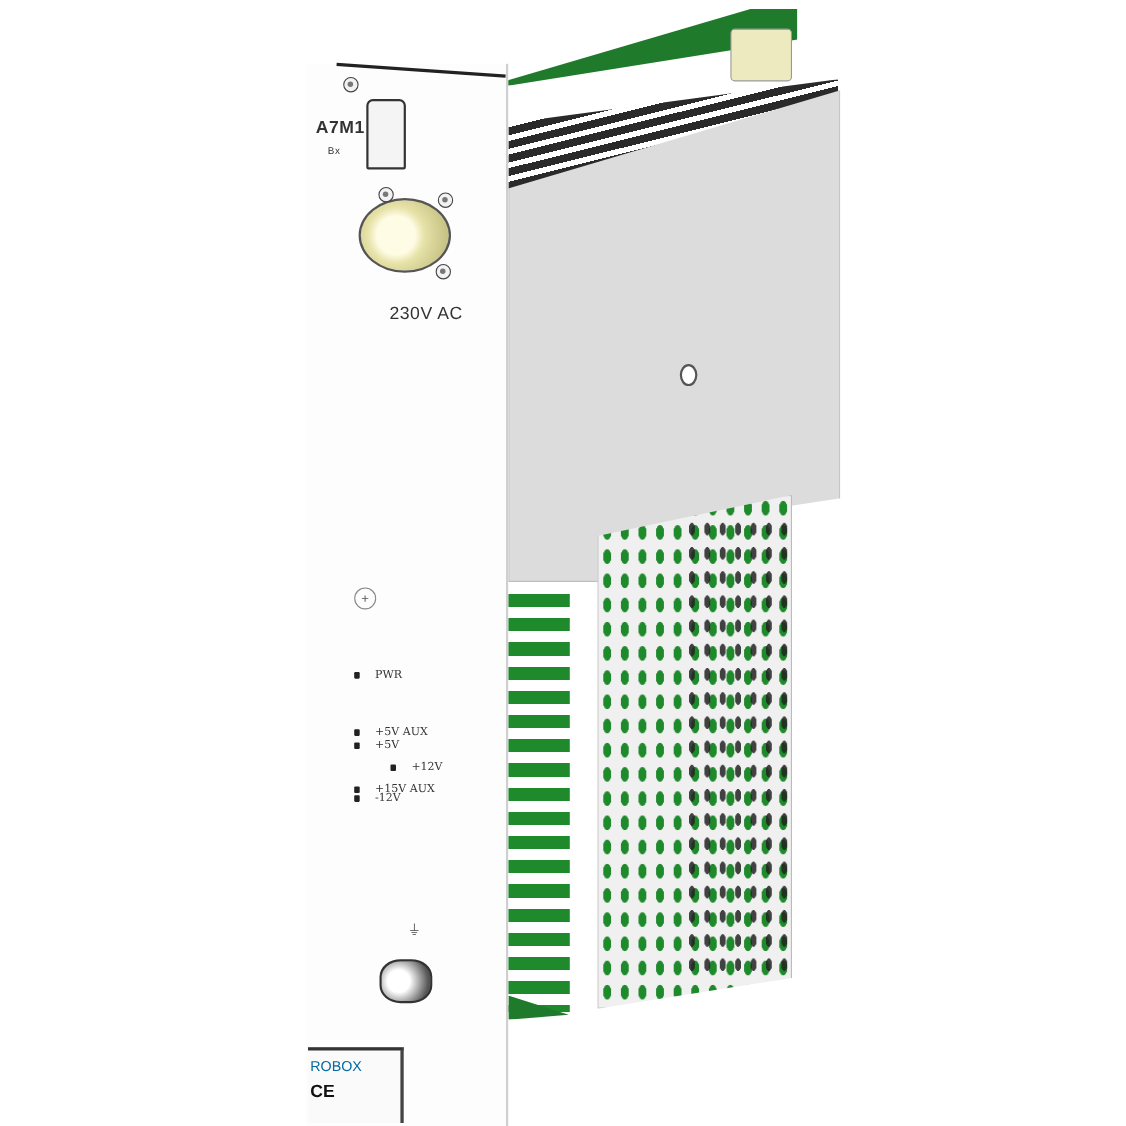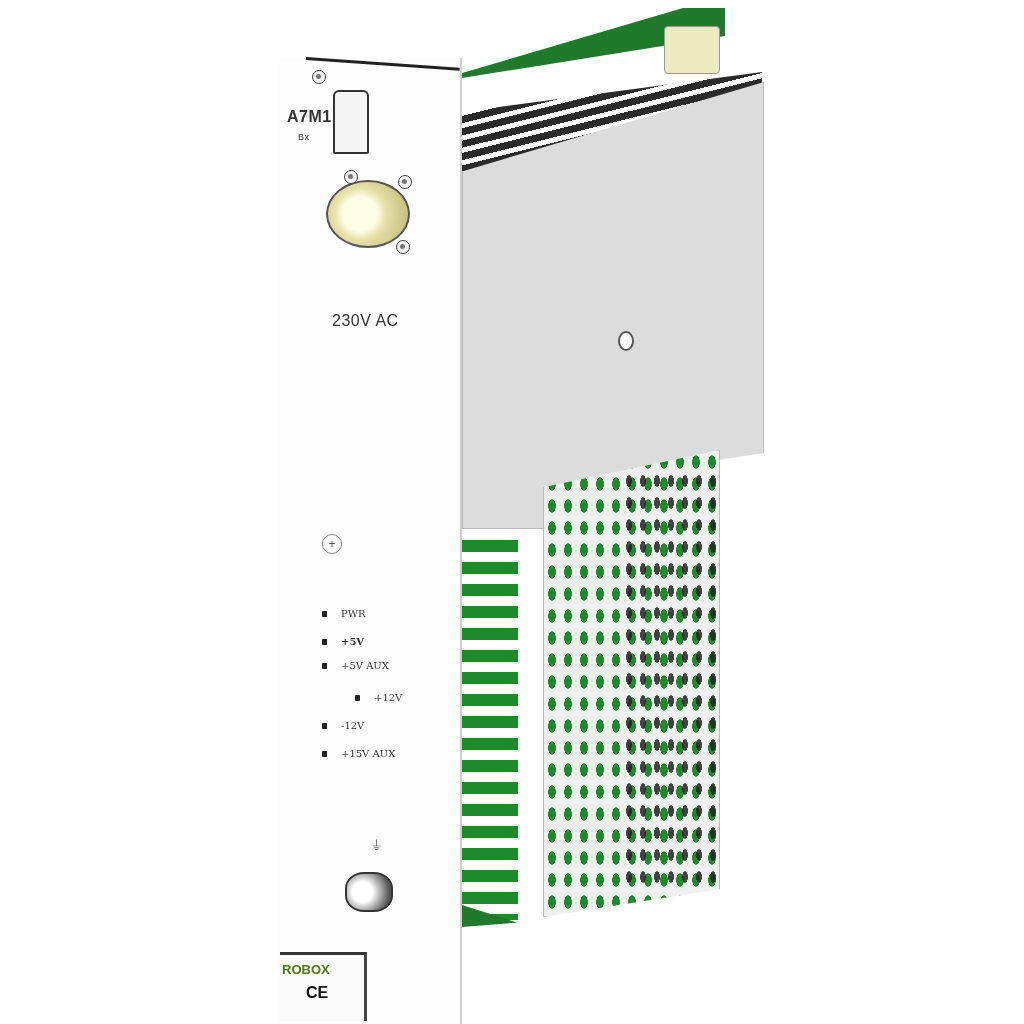--- a/index.html
+++ b/index.html
@@ -41,47 +41,47 @@
 
 <div class="abs" style="left:333px; top:90px; width:32px; height:60px; background:#f4f4f4; border:2px solid #333; border-radius:6px 6px 2px 2px;"></div>
 <div class="abs screw" style="left:312px; top:70px;"></div>
 <div class="abs label" style="left:287px; top:108px; font-weight:bold;">A7M1</div>
 <div class="abs label" style="left:298px; top:132px; font-size:9px;">Bx</div>
 
 <div class="abs" style="left:326px; top:180px; width:80px; height:64px; border-radius:50%; background:radial-gradient(circle at 40% 50%,#fffce6 0 30%,#e6e2a8 45%,#c7c285 80%); border:2px solid #555;"></div>
 <div class="abs screw" style="left:344px; top:170px;"></div>
 <div class="abs screw" style="left:398px; top:175px;"></div>
 <div class="abs screw" style="left:396px; top:240px;"></div>
-<div class="abs label" style="left:332px; top:277px;margin-top:35px;">230V AC</div>
+<div class="abs label" style="left:354px; top:277px;">230V AC</div>
 
 <div class="abs" style="left:322px; top:534px; width:18px; height:18px; border:1px solid #888; border-radius:50%; text-align:center; line-height:18px; font-size:12px; color:#555;">+</div>
 
 <div class="led-row" style="top:608px;">
     <span class="led"></span>
     <span class="led-text">PWR</span>
   </div>
-<div class="led-row" style="top:636px;font-weight:bold;">
+<div class="led-row" style="top:672px;">
     <span class="led"></span>
     <span class="led-text">+5V</span>
   </div>
 <div class="led-row" style="top:660px;">
     <span class="led"></span>
     <span class="led-text">+5V AUX</span>
   </div>
 <div class="led-row" style="top:692px;padding-left:33px;">
     <span class="led"></span>
     <span class="led-text">+12V</span>
   </div>
 <div class="led-row" style="top:720px;justify-content:flex-end;">
     <span class="led"></span>
     <span class="led-text">-12V</span>
   </div>
-<div class="led-row" style="top:748px;">
+<div class="led-row" style="top:712px;">
     <span class="led"></span>
     <span class="led-text">+15V AUX</span>
   </div>
 
 <div class="abs" style="left:372px; top:838px; font-size:13px; color:#444;">⏚</div>
 <div class="abs" style="left:345px; top:872px; width:44px; height:36px; border-radius:40%; background:radial-gradient(circle at 35% 50%,#fff 0 30%,#bbb 50%,#555 80%); border:2px solid #333;"></div>
 
 <div class="abs" style="left:280px; top:952px; width:84px; height:66px; background:#fafafa; border-top:3px solid #333; border-right:3px solid #444;"></div>
-<div class="abs" style="left:282px; top:962px; color:#4d7c0f; font-weight:bold; font-size:13px;">ROBOX</div>
-<div class="abs" style="left:306px; top:984px; color:#111; font-size:16px; font-weight:bold;">CE</div>
+<div class="abs" style="left:282px; top:962px; color:#0369a1; font-weight:normal; font-size:13px;">ROBOX</div>
+<div class="abs" style="left:282px; top:984px; color:#111; font-size:16px; font-weight:bold;">CE</div>
 
 </body></html>

